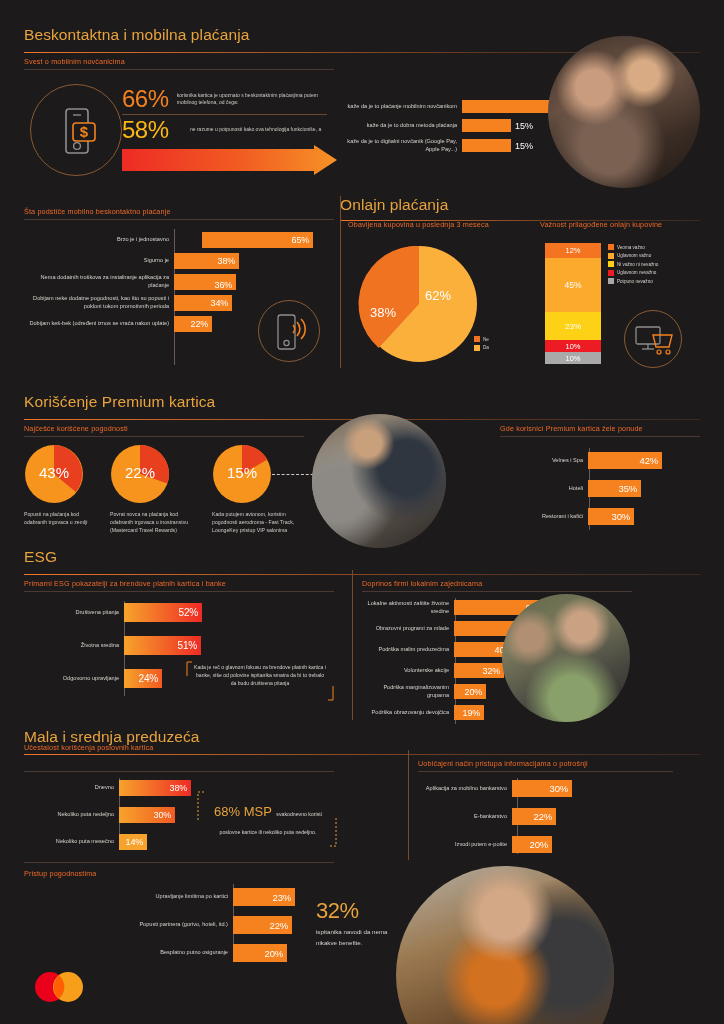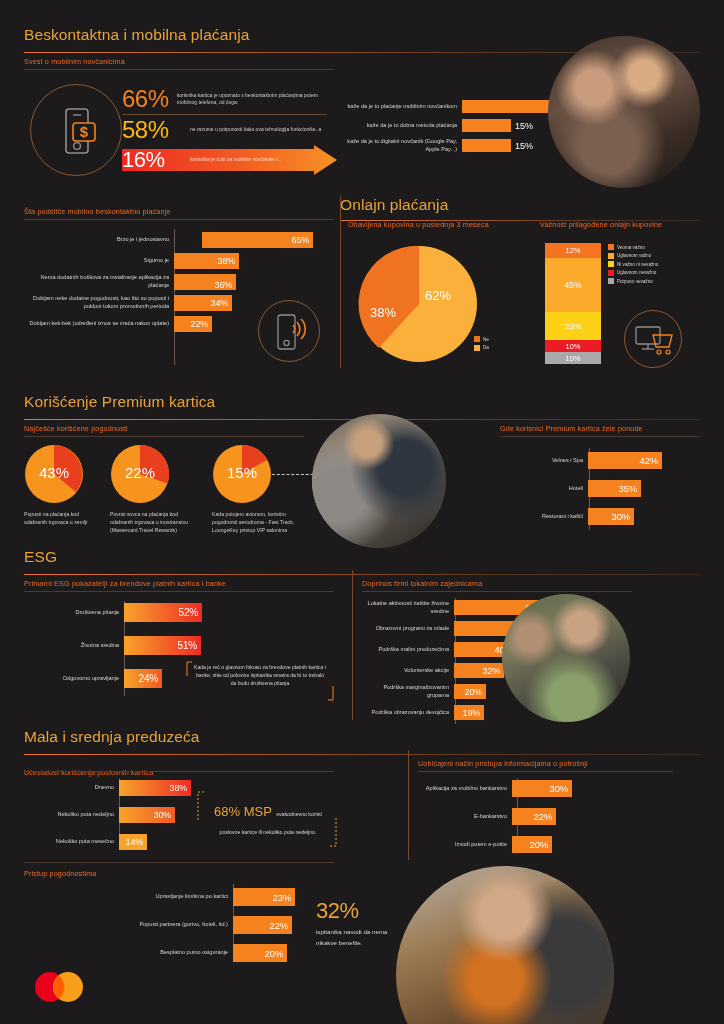--- a/index.html
+++ b/index.html
@@ -86,24 +86,20 @@
     <svg width="215" height="30" viewBox="0 0 215 30" style="position:absolute;left:0;top:0;">
       <defs>
         <linearGradient id="arrowgrad" x1="0" y1="0" x2="1" y2="0">
           <stop offset="0%" stop-color="#ee2b25"></stop>
             <stop offset="55%" stop-color="#f15c22"></stop>
             <stop offset="100%" stop-color="#f79226"></stop>
         </linearGradient>
       </defs>
       <path d="M0 4 L192 4 L192 0 L215 15 L192 30 L192 26 L0 26 Z" fill="url(#arrowgrad)"></path>
     </svg>
-    <div style="position:absolute;left:0;top:3px;display:flex;align-items:center;height:24px;">
-      <div style="width:62px;font-size:22px;color:#ffffff;letter-spacing:-.5px;">16%</div>
-      <div style="font-size:5px;color:#ffd9c4;line-height:1.5;padding-left:6px;width:120px;">korisnika je čulo za mobilne novčanike i...</div>
-    </div>
   </div>
 
   <div style="position:absolute;left:340px;top:100px;">
     <div class="bar-row" style="margin-bottom:6px;">
       <div class="bar-label" style="width:122px;">kaže da je to plaćanje mobilnim novčanikom</div>
       <div class="bar" style="width:126px;">
           <span>38%</span>
         </div>
     </div>
     <div class="bar-row" style="margin-bottom:6px;">
@@ -421,21 +417,21 @@
        radial-gradient(circle at 62% 26%, #c9a183 12%, transparent 24%),
        radial-gradient(circle at 22% 34%, #b08f72 10%, transparent 22%),
        radial-gradient(circle at 55% 82%, #8aa06a 18%, transparent 38%),
        linear-gradient(155deg,#5e6448 0%,#7b7a5c 32%,#4a4a42 66%,#26241f 100%);"></div>
   </div>
 
   <div style="position:absolute;left:24px;top:728px;width:676px;">
     <div class="sec-title">Mala i srednja preduzeća</div>
     <div class="sec-rule" style="margin-top:8px;width:676px;"></div>
   </div>
-  <div style="position:absolute;left:24px;top:768px;">
+  <div style="position:absolute;left:24px;top:743px;">
     <div class="sub-title">Učestalost korišćenja poslovnih kartica</div>
   </div>
   <div class="sub-rule" style="position:absolute;left:24px;top:771px;width:310px;"></div>
   <div class="vline" style="left:119px;top:778px;height:72px;"></div>
 
   <div style="position:absolute;left:24px;top:780px;">
     <div class="bar-row" style="margin-bottom:11px;height:16px;">
       <div class="bar-label" style="width:95px;">Dnevno</div>
       <div class="bar grad-bar" style="width:72px;height:16px;">
           <span>38%</span>

